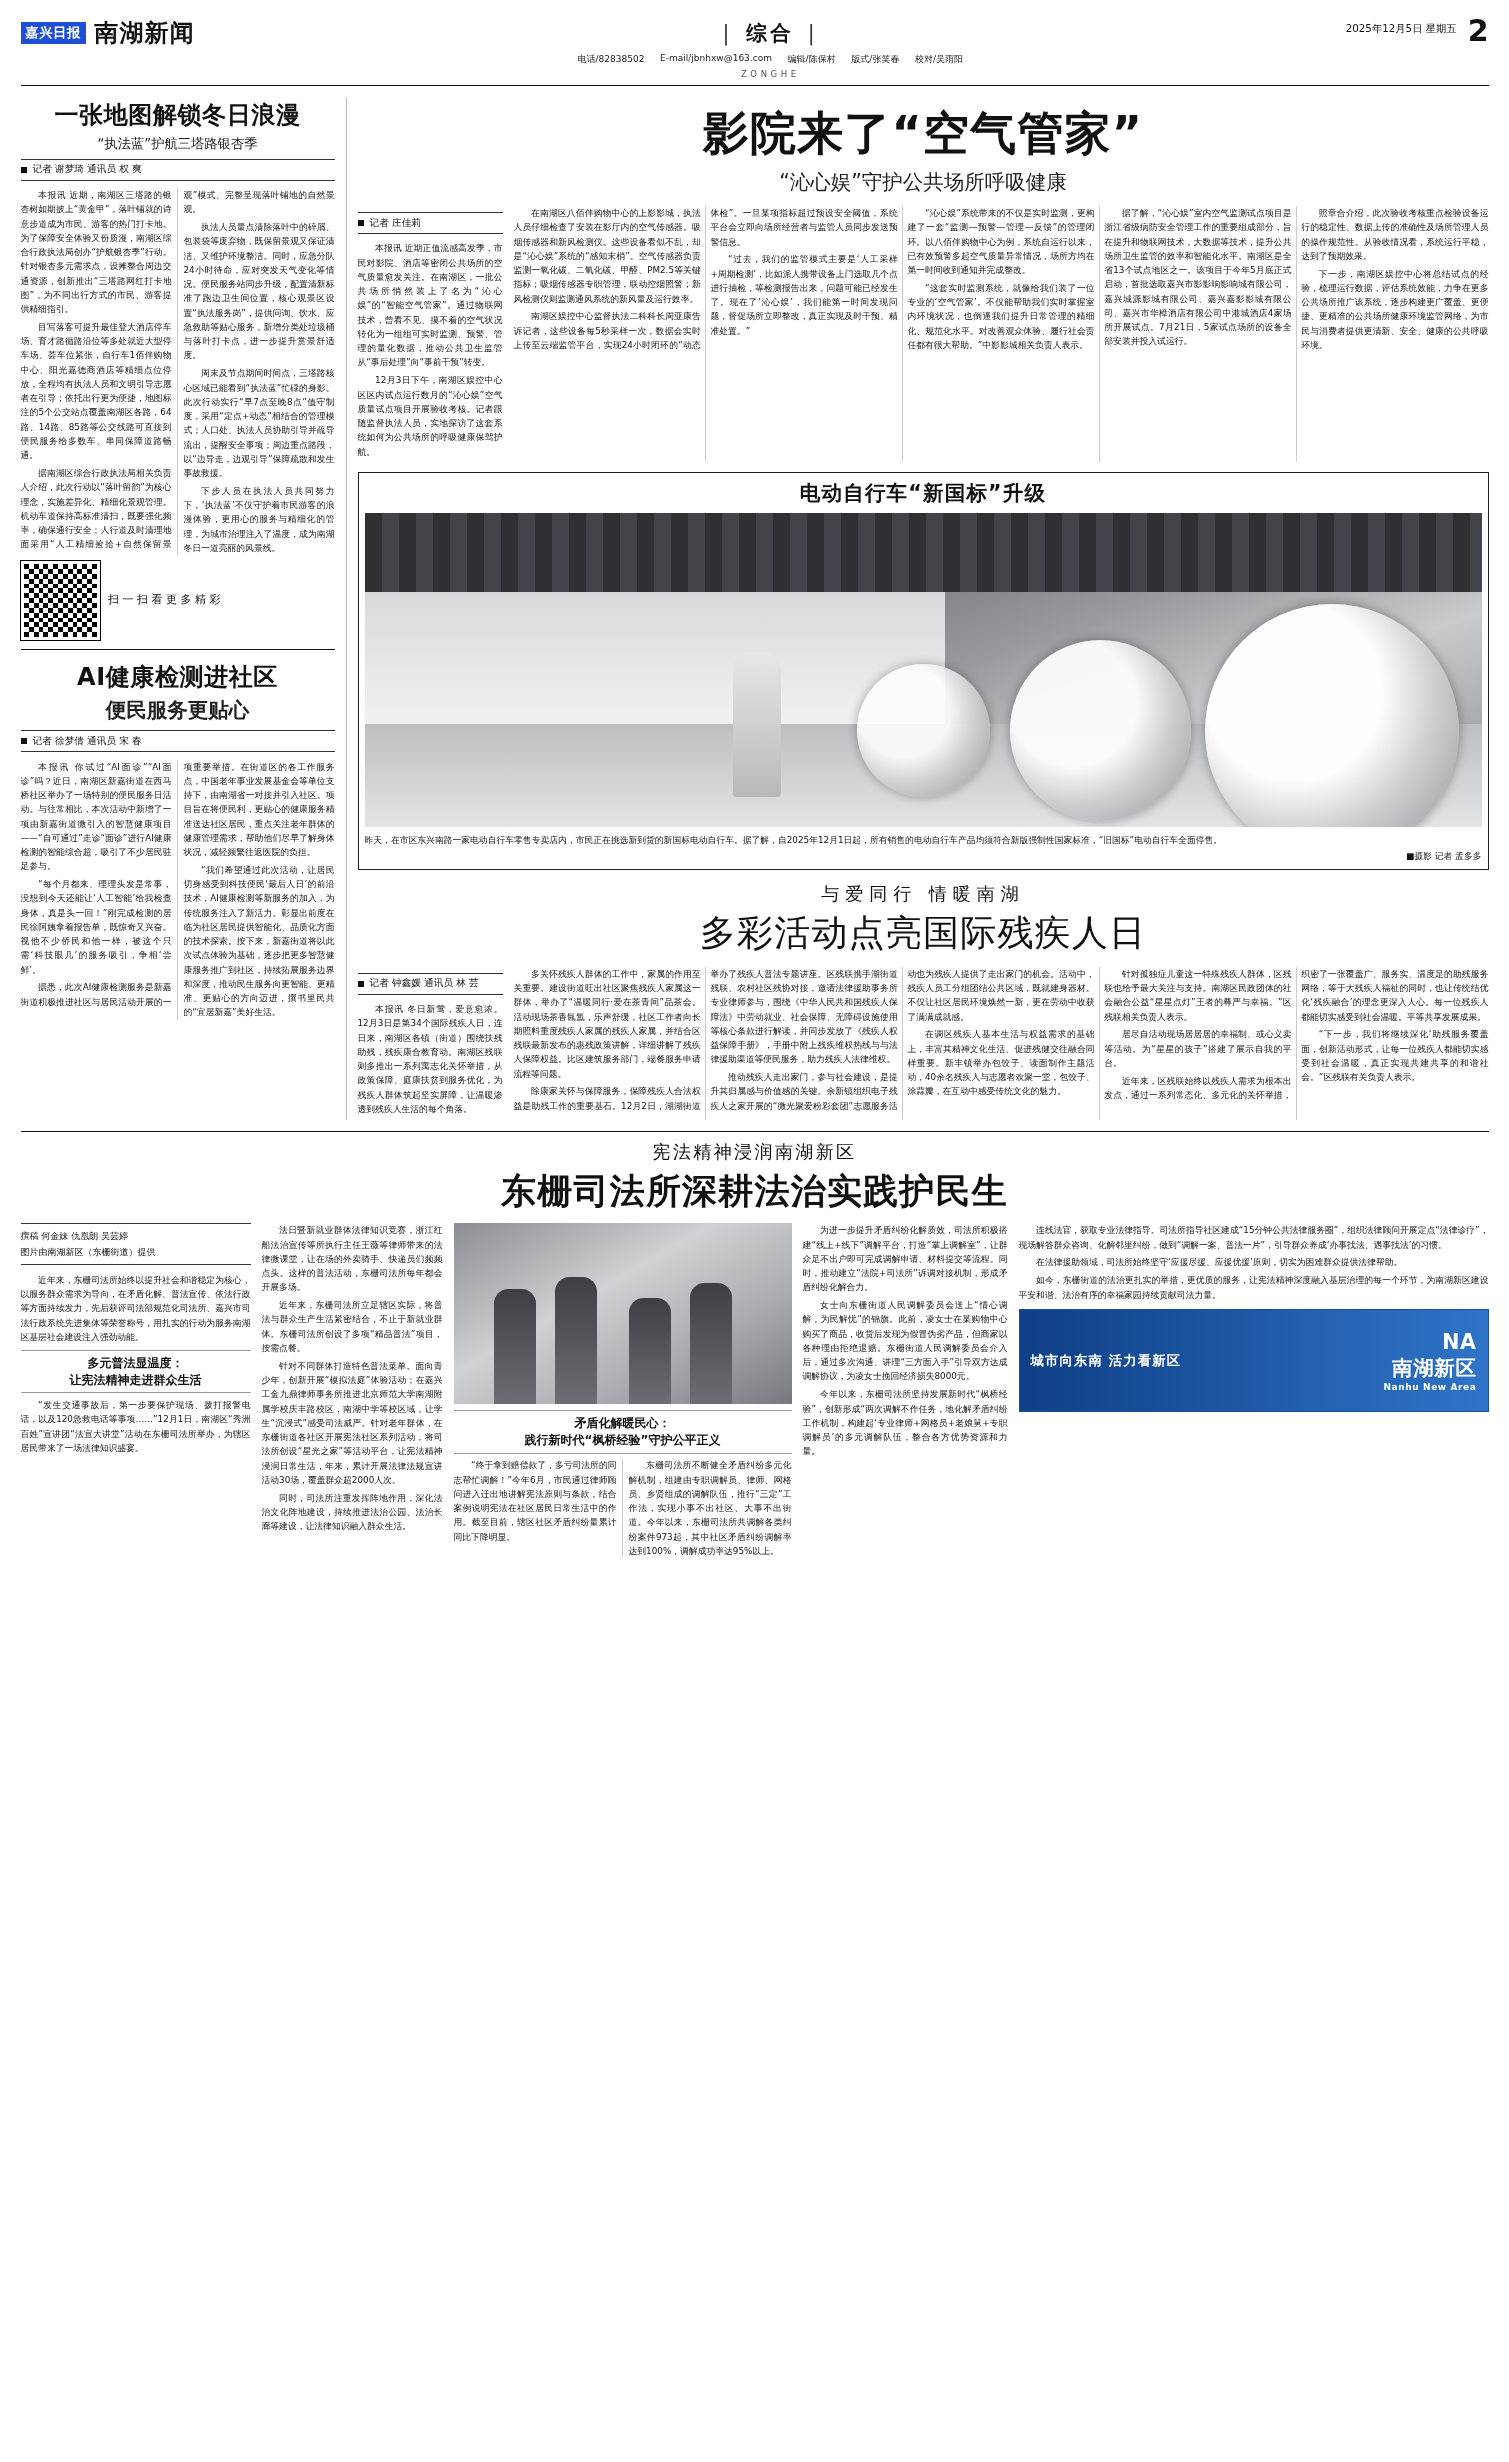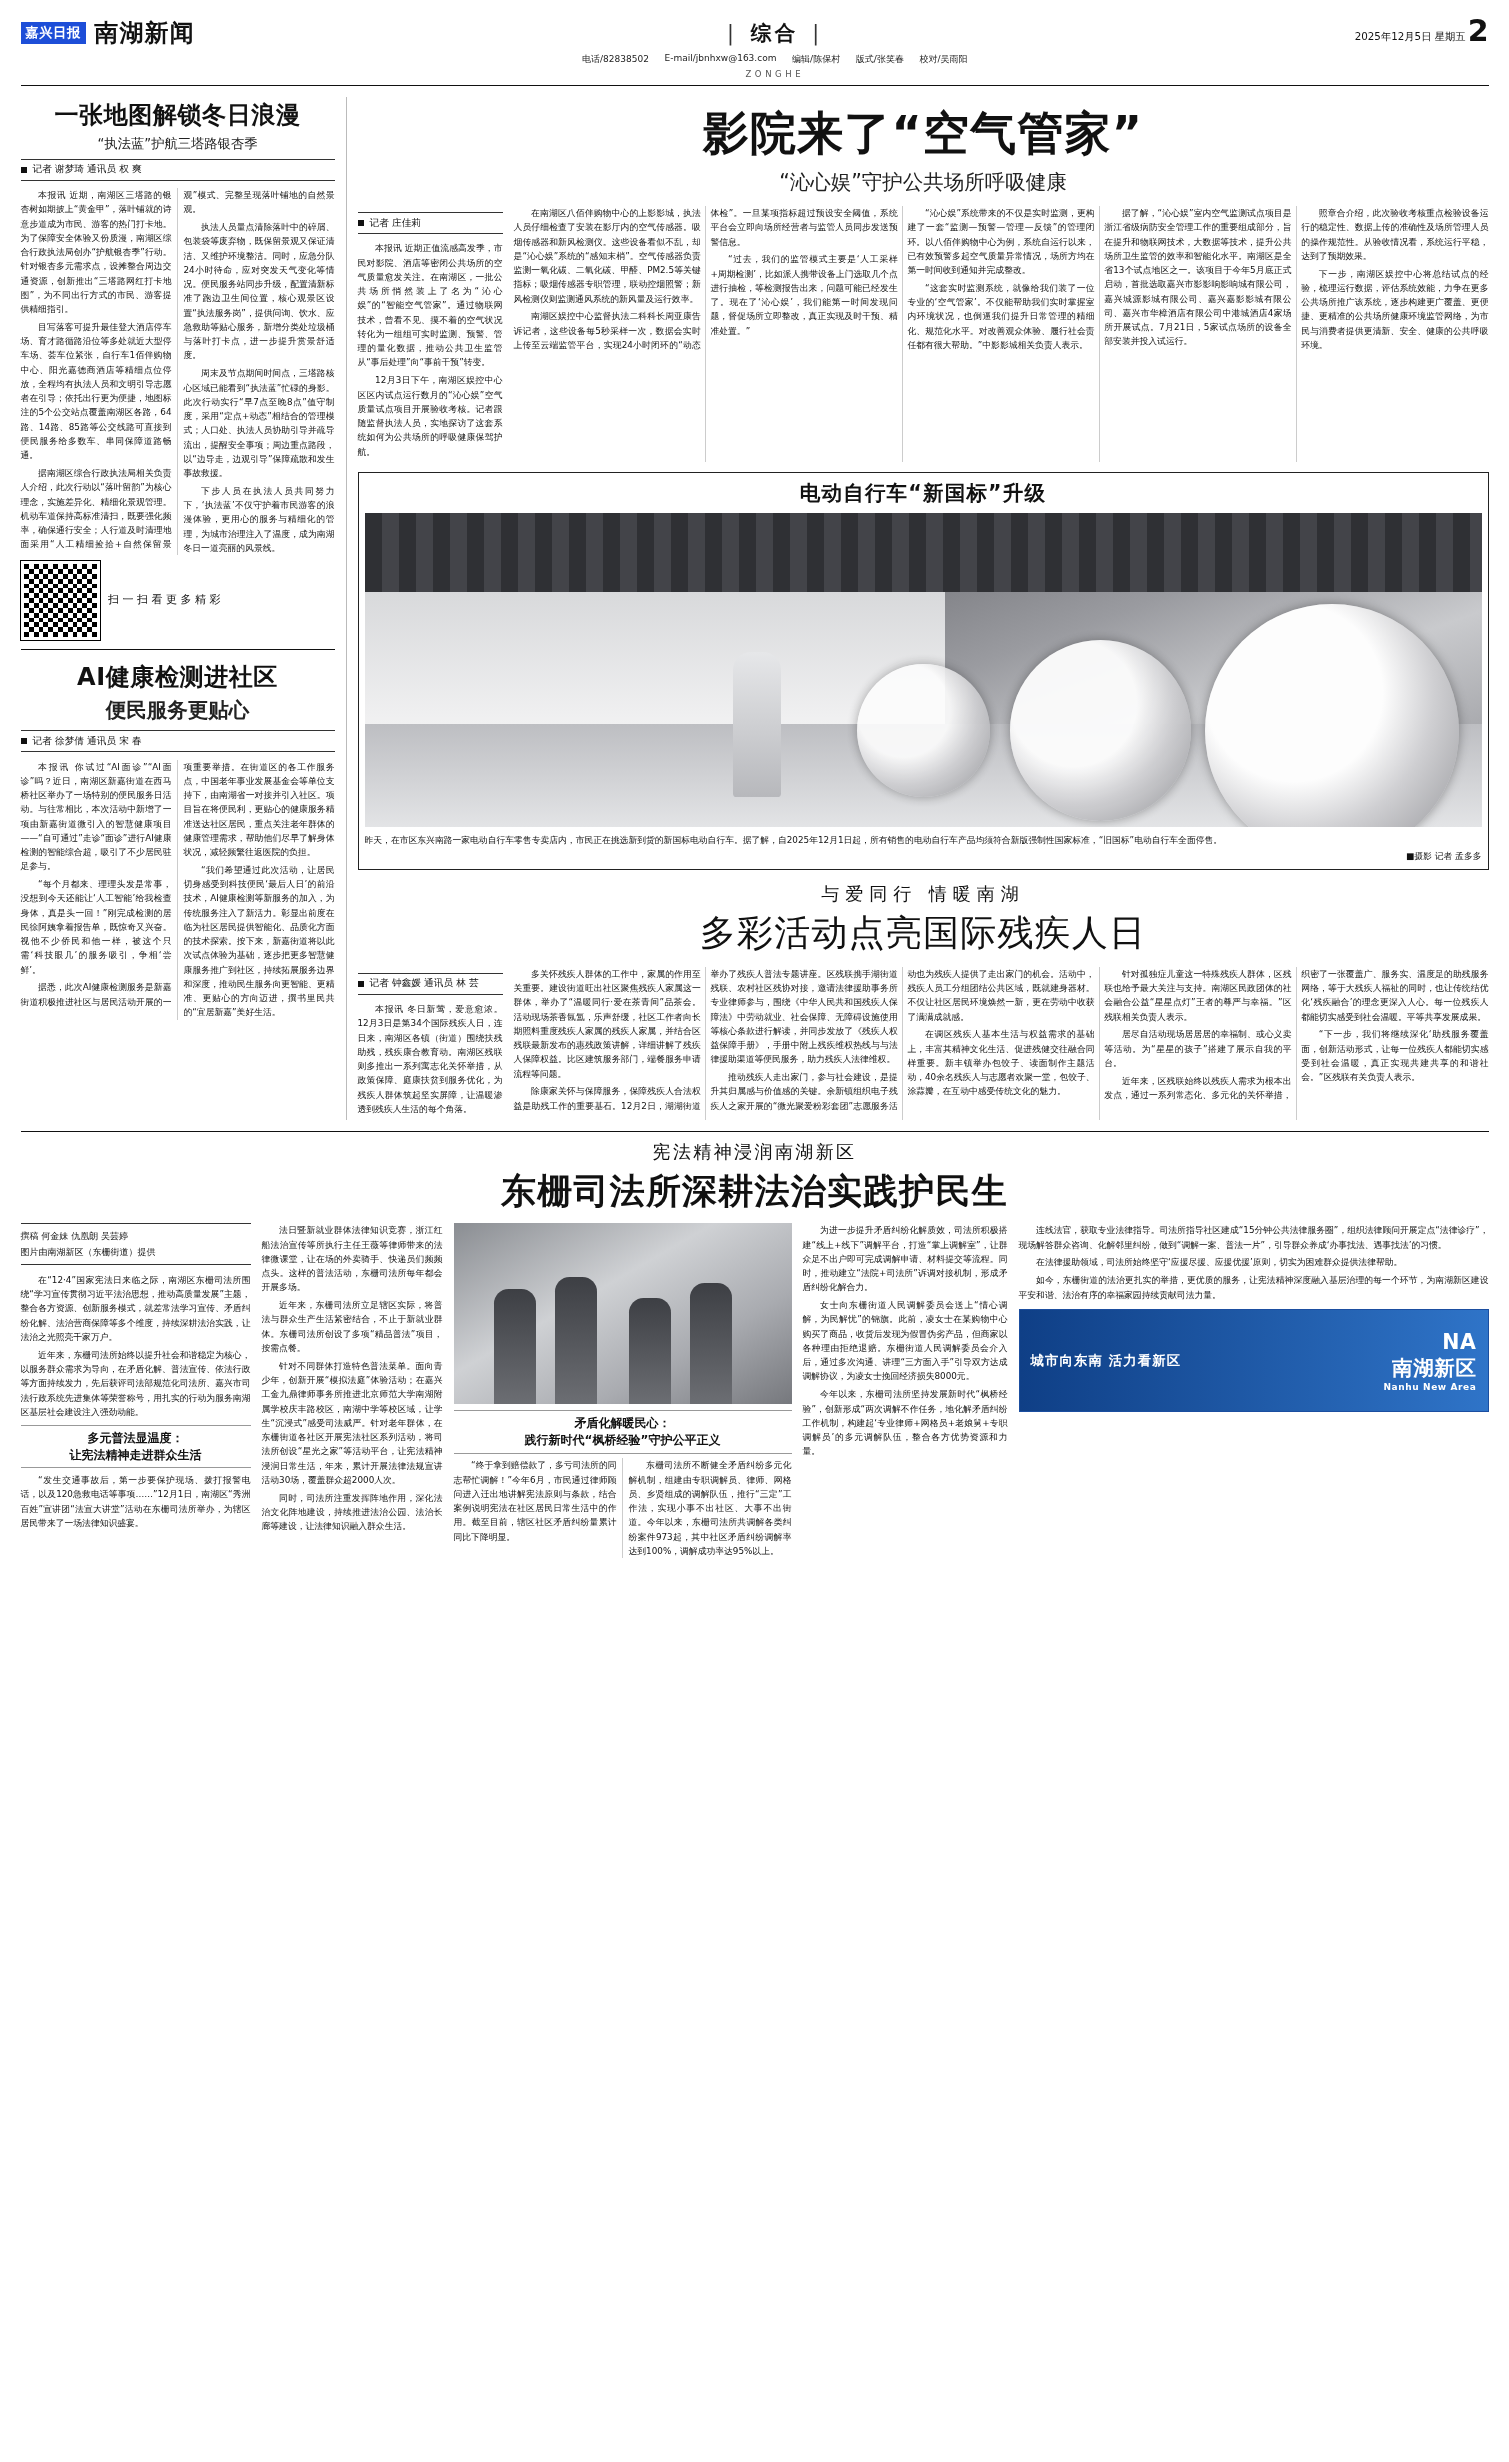--- a/index.html
+++ b/index.html
@@ -54,21 +54,21 @@
     color: #222;
     display:flex; justify-content:center; gap: 15.7px;
   }
   .mh-zonghe {
     margin-top: 2.4px;
     font-size: 8.5px;
     letter-spacing: 3.6px;
     color: #555;
     text-align:center;
   }
-  .mh-right { text-align:right; display:flex; align-items:flex-end; gap:2px; }
+  .mh-right { text-align:right; display:flex; align-items:flex-start; gap:11px; }
   .mh-date { font-size: 10.3px; padding-top: 4.8px; }
   .mh-pageno { font-size: 30px; font-weight: bold; line-height: .9; }
 
   
   .content {
     display: flex;
     gap: 11px;
     margin-top: 11px;
   }
   .col-left { width: 314px; flex: none; }
@@ -390,21 +390,20 @@
     <div class="bt-title">东栅司法所深耕法治实践护民生</div>
 
     <div class="bt-grid">
 
       <div class="bt-col" style="width:230px;flex:none;">
         <div class="credits">
           <div>撰稿 何金妹 仇凰朗 吴芸婷</div>
           <div>图片由南湖新区（东栅街道）提供</div>
         </div>
         <div class="bodytext">
-          <p>在“12·4”国家宪法日来临之际，南湖区东栅司法所围绕“学习宣传贯彻习近平法治思想，推动高质量发展”主题，整合各方资源、创新服务模式，就差常法学习宣传、矛盾纠纷化解、法治营商保障等多个维度，持续深耕法治实践，让法治之光照亮千家万户。</p>
           <p>近年来，东栅司法所始终以提升社会和谐稳定为核心，以服务群众需求为导向，在矛盾化解、普法宣传、依法行政等方面持续发力，先后获评司法部规范化司法所、嘉兴市司法行政系统先进集体等荣誉称号，用扎实的行动为服务南湖区基层社会建设注入强劲动能。</p>
         </div>
         <div class="sub-head">
           <div>多元普法显温度：</div>
           <div>让宪法精神走进群众生活</div>
         </div>
         <div class="bodytext">
           <p>“发生交通事故后，第一步要保护现场、拨打报警电话，以及120急救电话等事项……”12月1日，南湖区“秀洲百姓”宣讲团“法宣大讲堂”活动在东栅司法所举办，为辖区居民带来了一场法律知识盛宴。</p>
         </div>
       </div>

